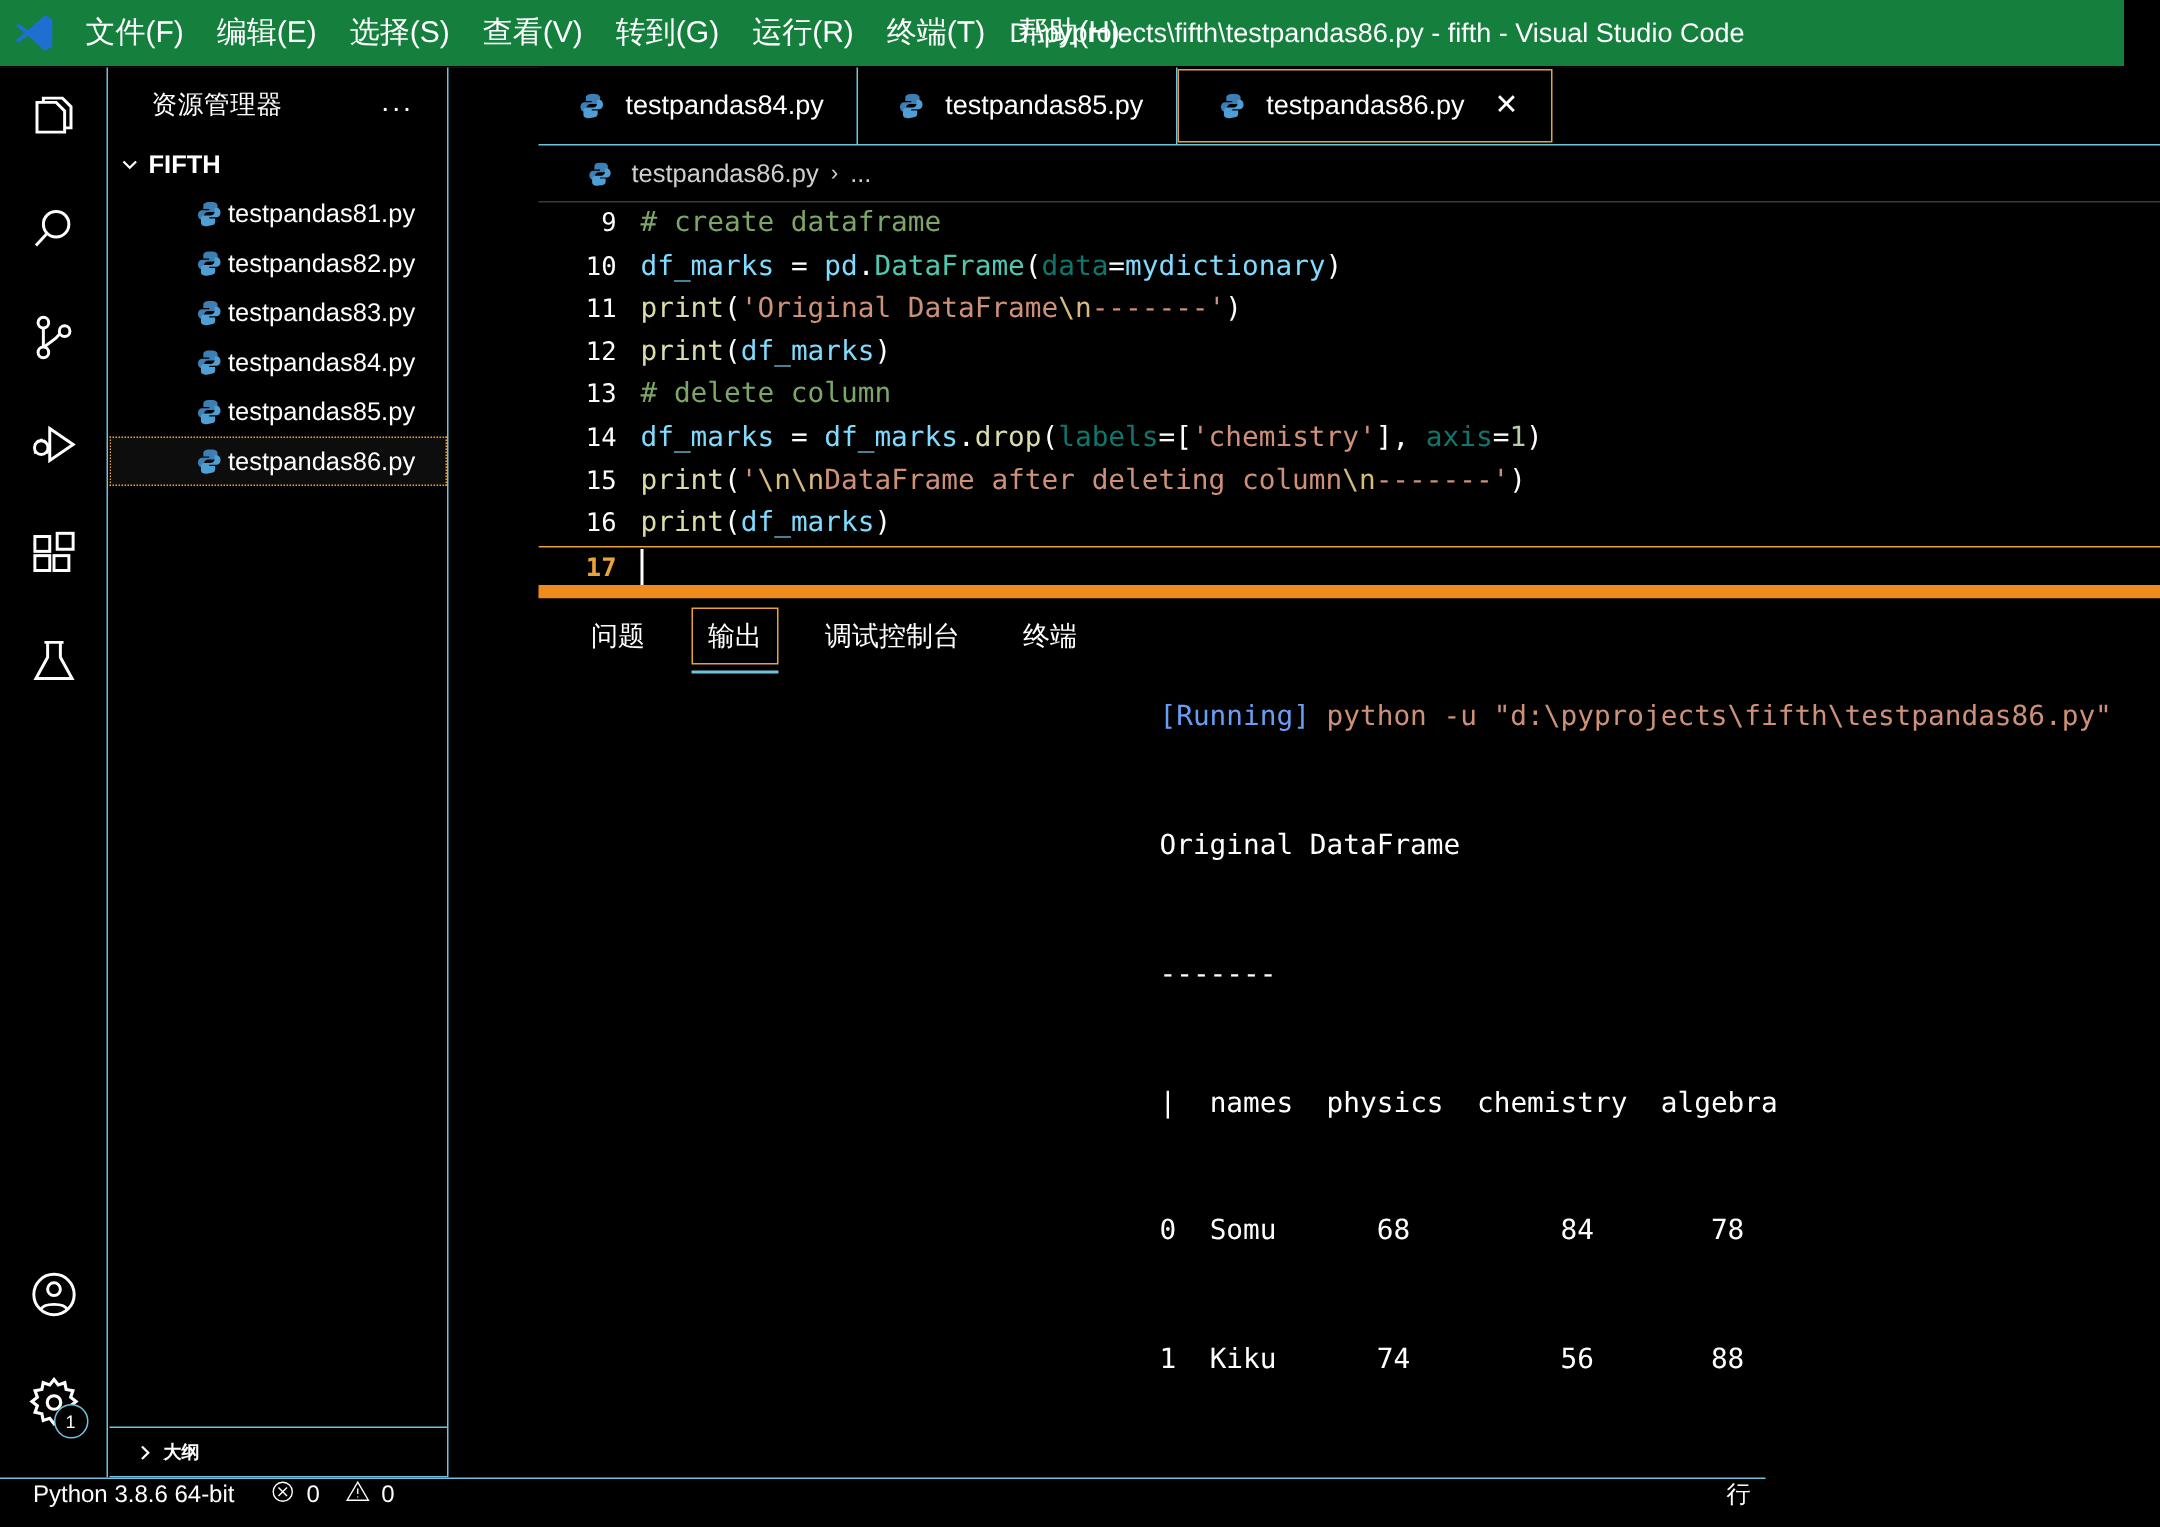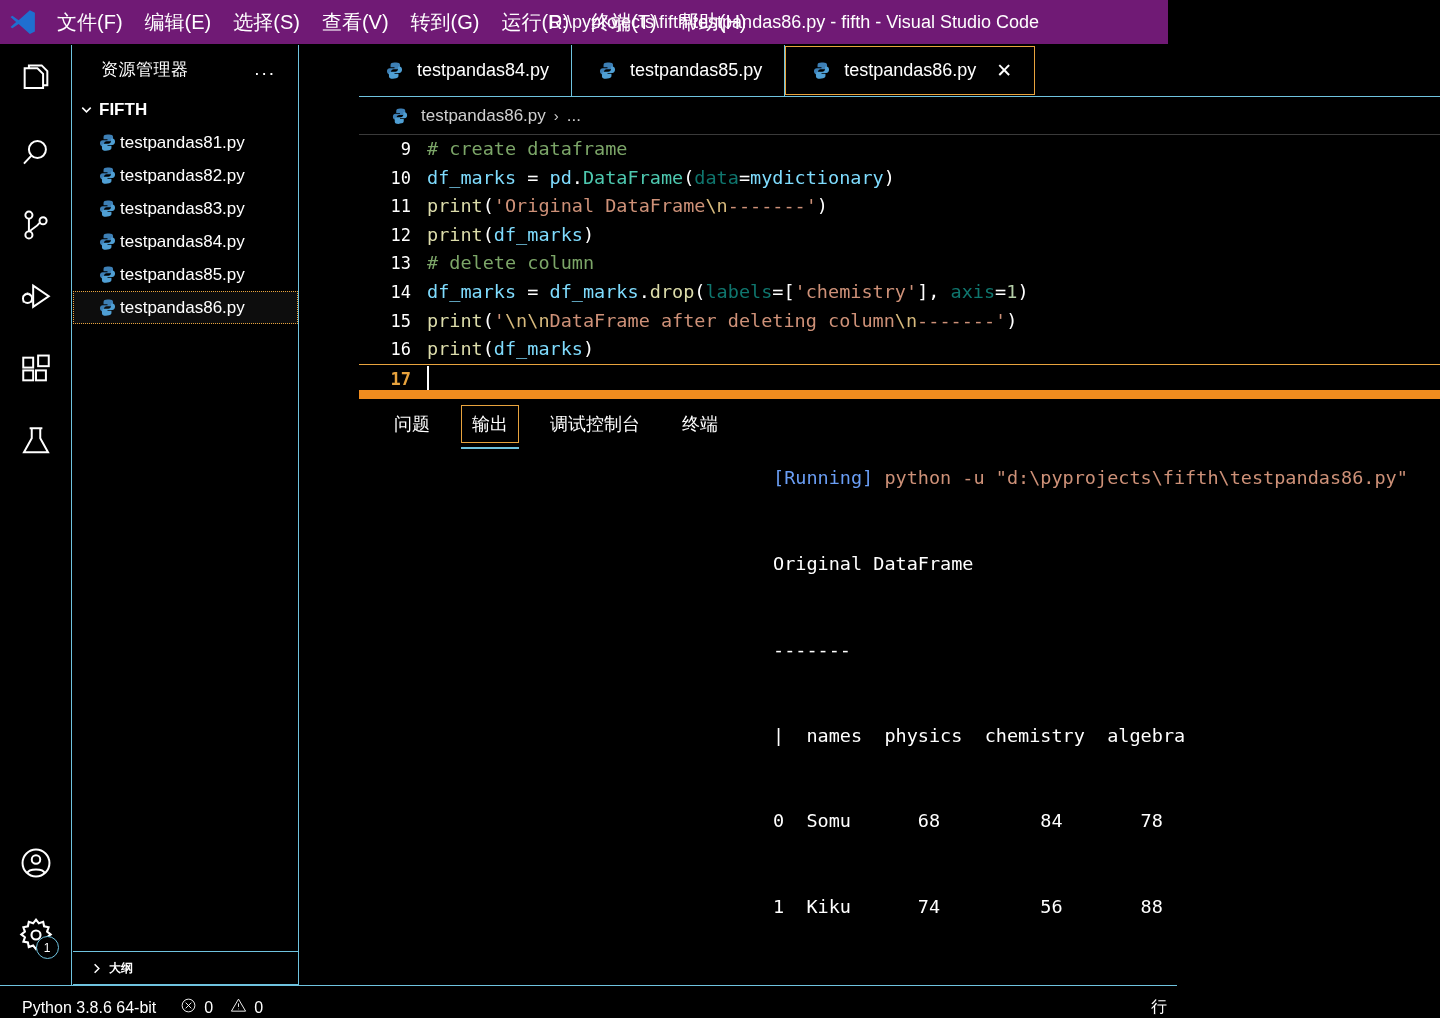--- a/index.html
+++ b/index.html
@@ -6,22 +6,22 @@
   html, body {
     width: 1440px; height: 1018px;
     background: #000000;
     font-family: "Liberation Sans", sans-serif;
     overflow: hidden;
   }
   #app { position: relative; width: 1440px; height: 1018px; background: #000; }
 
   
   .titlebar {
-    position: absolute; left: 0; top: 0; width: 1168px; height: 45px;
-    background: #701a75; display: flex; align-items: center;
+    position: absolute; left: 0; top: 0; width: 1416px; height: 45px;
+    background: #15803d; display: flex; align-items: center;
     border-bottom: 1px solid #000;
   }
   .vscode-logo { width: 46px; display: flex; align-items: center; justify-content: center; }
   .vscode-logo svg { display: block; }
   .menu { display: flex; align-items: center; gap: 0px; }
   .menu-item {
     color: #ffffff; font-size: 20px; padding: 4px 11px; line-height: 26px;
     white-space: nowrap; cursor: default;
   }
   .window-title {
@@ -62,21 +62,21 @@
   }
   .ellipsis-btn { color: #fff; font-size: 19px; letter-spacing: 2px; cursor: pointer; line-height: 10px; }
   .tree-section { flex: 1; overflow: hidden; }
   .tree-root {
     display: flex; align-items: center; height: 33px; 
     color: #ffffff; font-size: 17px; font-weight: bold; cursor: pointer;
   }
   .chev { width: 26px; display: inline-flex; align-items: center; justify-content: center; }
   .chev svg { stroke: #ffffff; fill: none; stroke-width: 1.6; }
   .tree-item {
-    display: flex; align-items: center; height: 33px; padding-left: 20px;
+    display: flex; align-items: center; height: 33px; padding-left: 52px;
     color: #ffffff; font-size: 17px; cursor: pointer; border: 1px solid transparent;
   }
   .tree-item.selected { border: 1px dotted #e8a33d; background: #0d0d0d; }
   .py-icon { width: 26px; height: 20px; display:inline-flex; align-items:center; justify-content:center; flex: 0 0 26px;}
   .outline-bar {
     height: 34px; border-top: 1px solid #6fc3df; border-bottom: 1px solid #6fc3df;
     display: flex; align-items: center; padding-left: 10px;
     color: #ffffff; font-size: 12px; font-weight: bold; cursor: pointer;
   }
 
@@ -143,21 +143,21 @@
     color: #ffffff; white-space: pre;
   }
   .out-line { height: 28.6px; white-space: pre; }
   .out-running { color: #6a9ef5; }
   .out-cmd { color: #ce9178; }
 
   
   .statusbar {
     position: absolute; left: 0; bottom: 0; width: 1177px; height: 33px;
     background: #000; border-top: 1px solid #6fc3df;
-    display: flex; align-items: flex-end; color: #ffffff; font-size: 16px;
+    display: flex; align-items: flex-start; color: #ffffff; font-size: 16px;
   }
   .sb-left { display: flex; align-items: center; gap: 24px; padding-left: 22px; }
   .sb-item { display: flex; align-items: center; gap: 7px; cursor: pointer; }
   .sb-item svg { stroke: #ffffff; fill: none; stroke-width: 1.3; }
   .sb-right { margin-left: auto; padding-right: 10px; display:flex; align-items:center; gap: 18px;}
 </style>
 </head>
 <body>
 
 <div id="app">

